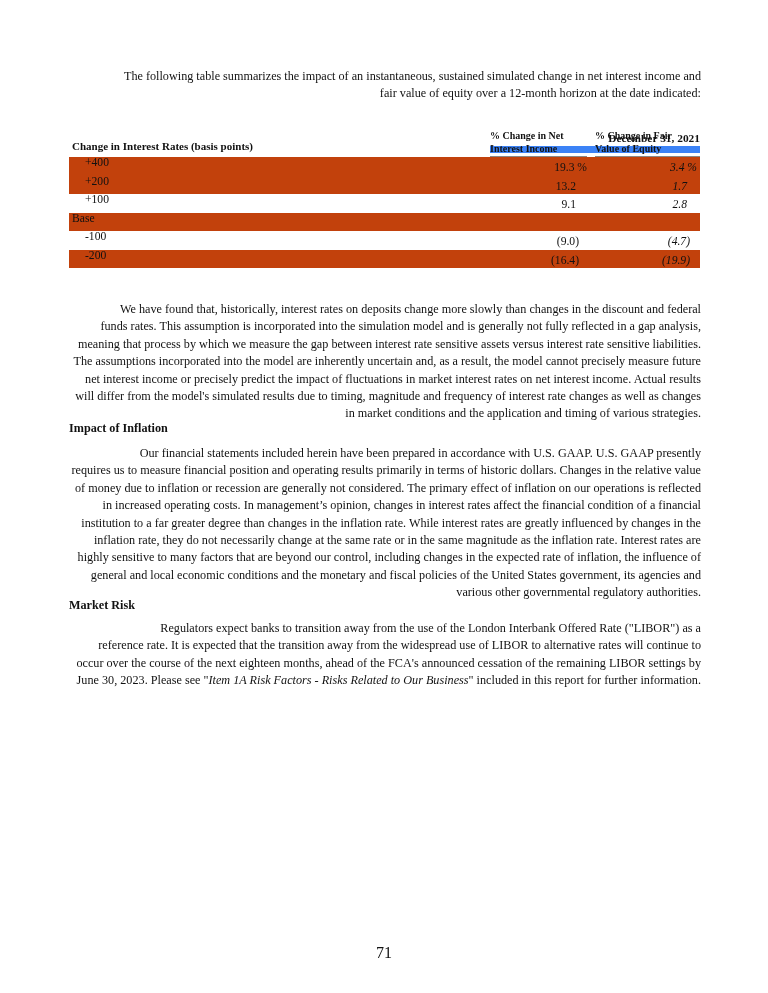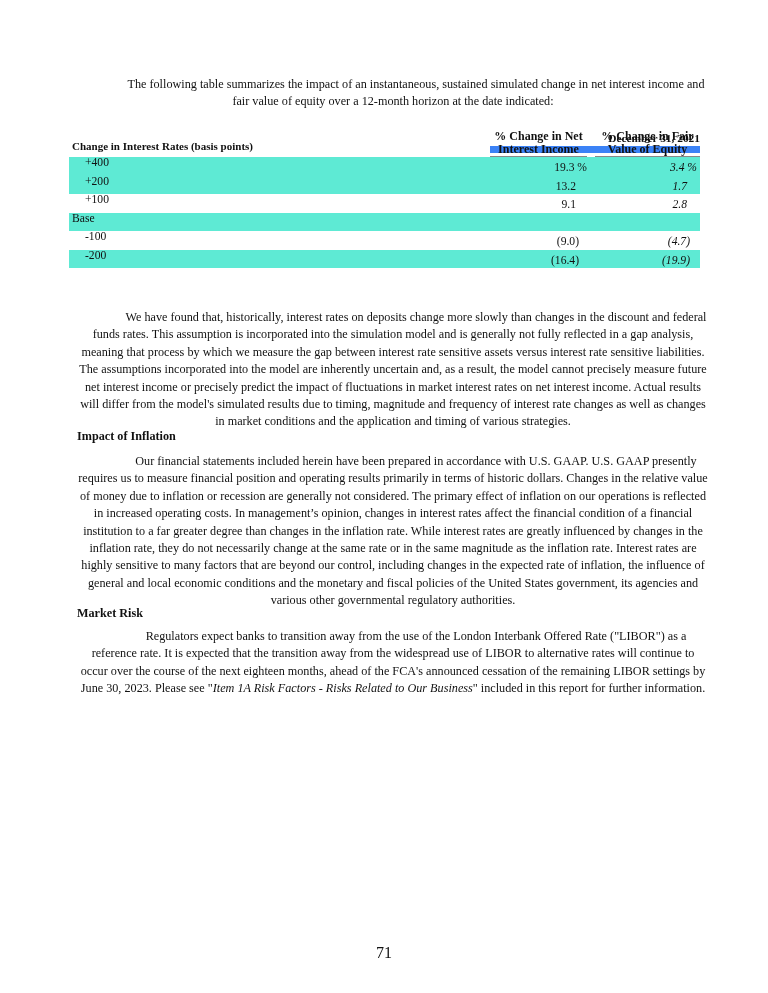--- a/index.html
+++ b/index.html
@@ -11,22 +11,22 @@
       width: 768px;
       height: 993px;
       position: relative;
       overflow: hidden;
       font-family: "Liberation Serif", "DejaVu Serif", serif;
       color: #111111;
       font-size: 12.2px;
       line-height: 17.4px;
     }
     p {
-      margin: 8px;
-      text-align: center;
+      margin: 0;
+      text-align: right;
     }
     .indent {
       text-indent: 46px;
     }
     .heading {
       font-weight: bold;
     }
     em { font-style: italic; }
 
     
@@ -56,37 +56,36 @@
       position: absolute;
       left: 3px;
       top: 26px;
       font-weight: bold;
       font-size: 11px;
       line-height: 14px;
     }
     .hdr-col {
       position: absolute;
       top: 17px;
-      text-align: center;
       font-weight: bold;
-      font-size: 12px;
+      font-size: 10px;
       line-height: 12.5px;
       border-bottom: 2px solid #888888;
       padding-bottom: 1px;
     }
     .hdr-col.c1 { left: 421px; width: 97px; }
     .hdr-col.c2 { left: 526px; width: 105px; }
 
     .row {
       position: relative;
       height: 18.5px;
       font-size: 11.6px;
       line-height: 18.5px;
     }
-    .row.shade { background: #5eead4; }
+    .row.shade { background: #c2410c; }
     .row .lbl {
       position: absolute;
       left: 16px;
       top: -3px;
     }
     .row .lbl.base { left: 3px; }
     .row .v1 {
       position: absolute;
       right: 113px;
       top: 2px;

